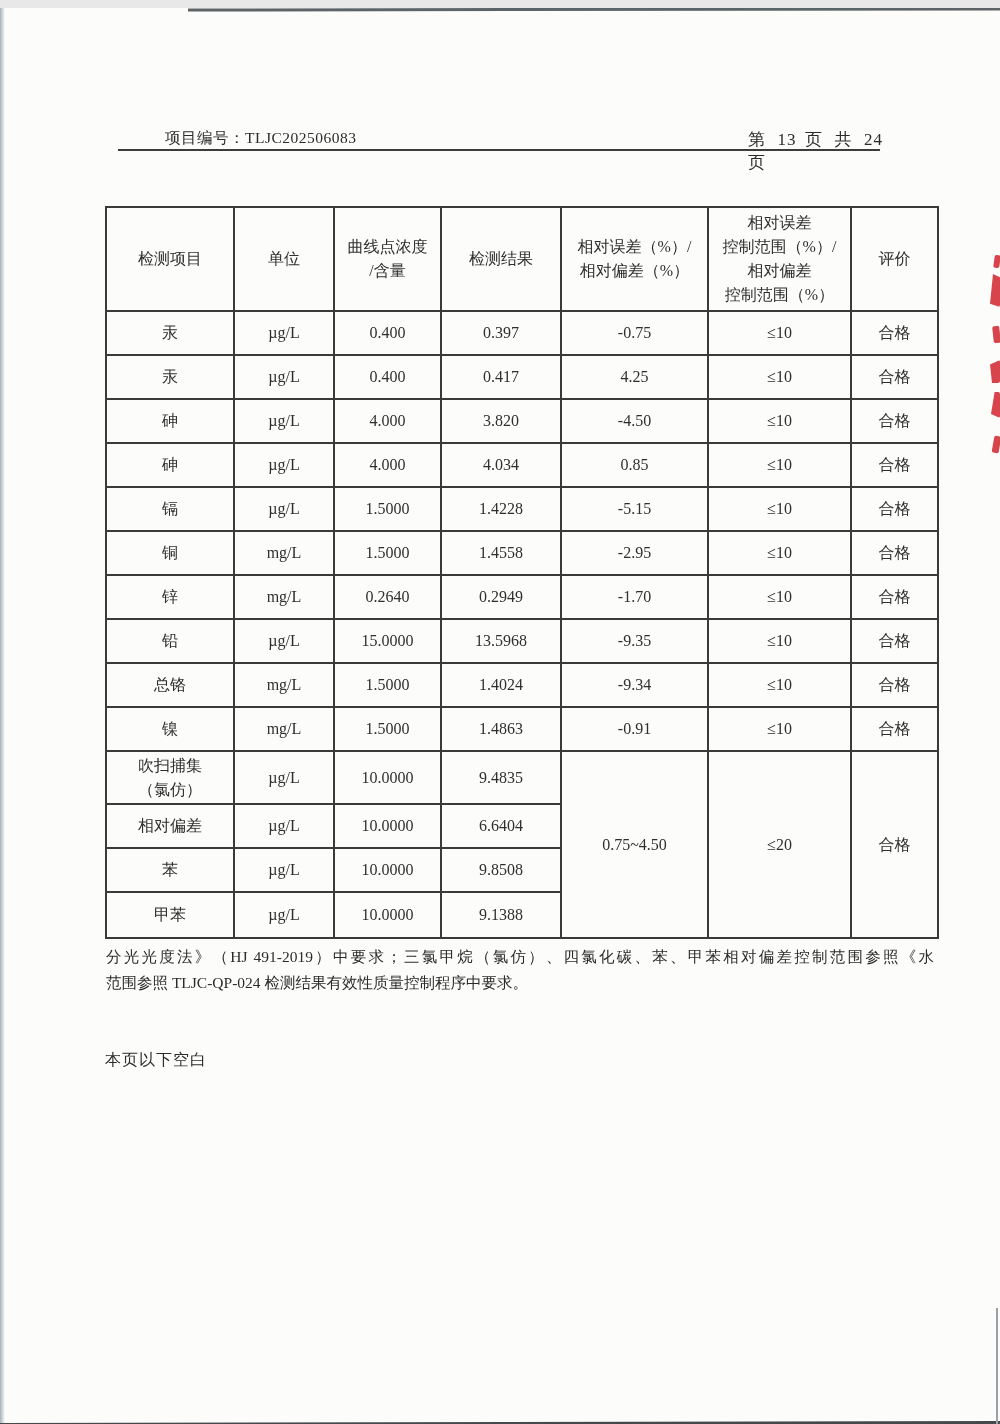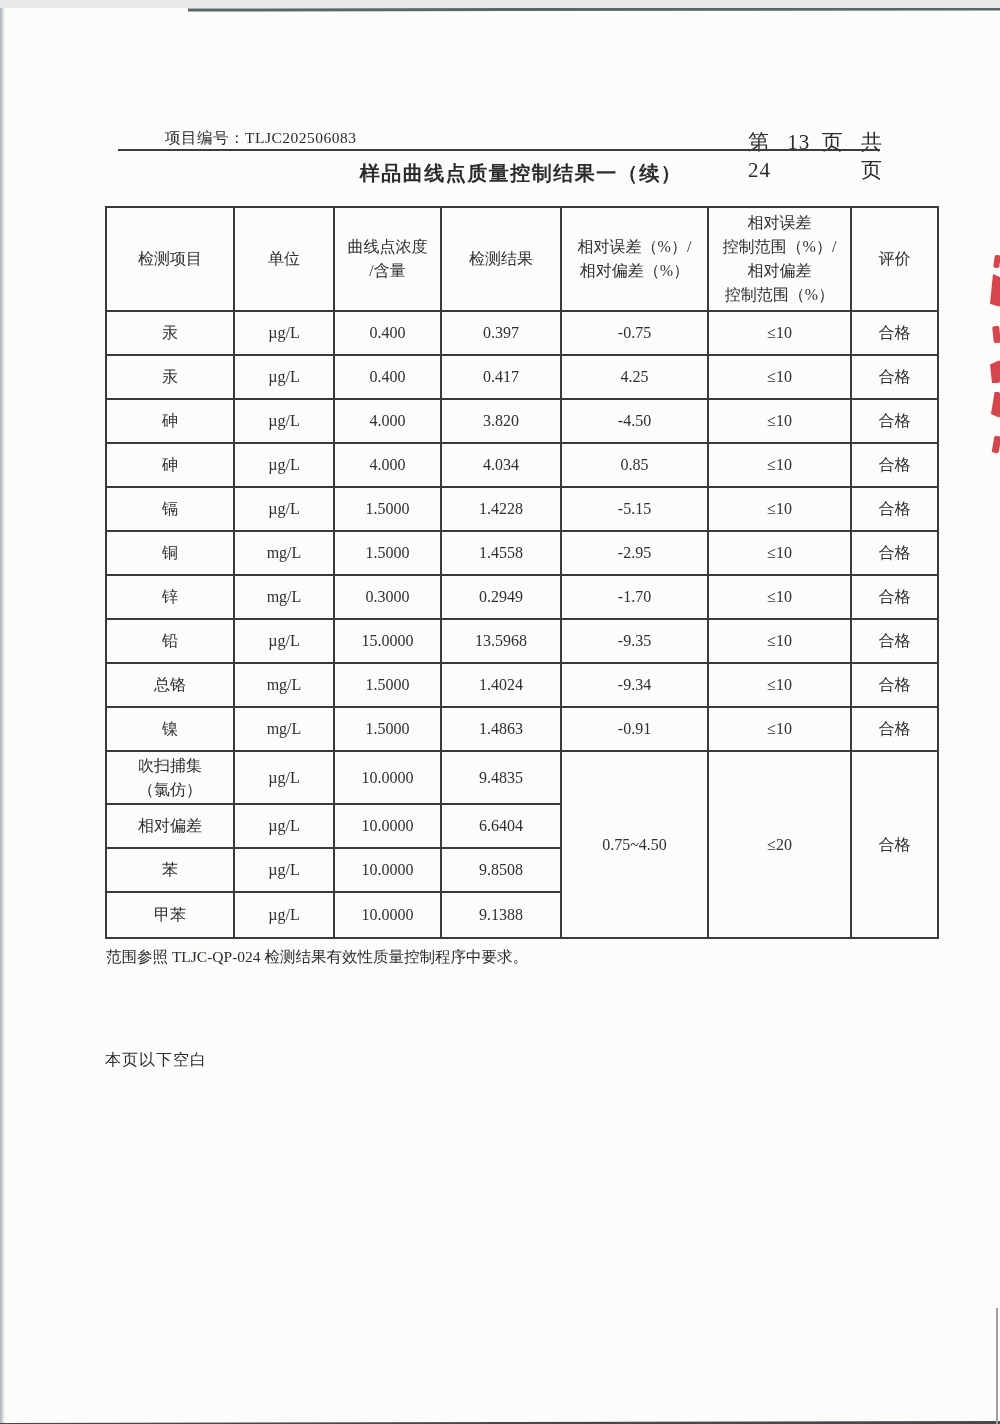--- a/index.html
+++ b/index.html
@@ -16,21 +16,21 @@
   .edge-left{position:absolute;left:0;top:0;width:5px;height:1424px;
     background:linear-gradient(to right,#a7b0b6,rgba(250,250,250,0));}
   .edge-top{position:absolute;left:188px;top:0;width:812px;height:3px;
     background:#5d6468;transform:rotate(-0.08deg);}
   .edge-bottom{position:absolute;left:0;top:1414px;width:1000px;height:4px;
     background:#45494c;transform:rotate(-0.12deg);}
   .edge-right{position:absolute;left:996px;top:1300px;width:2px;height:120px;background:#9aa2a8;}
 
   
   .project{position:absolute;left:165px;top:120px;font-size:15.5px;letter-spacing:0.5px;}
-  .pageno{position:absolute;left:748px;top:120px;width:135px;font-size:21px;
+  .pageno{position:absolute;left:748px;top:120px;width:135px;font-size:17px;
     text-align:justify;text-align-last:justify;letter-spacing:1px;}
   .header-rule{position:absolute;left:118px;top:141px;width:762px;height:2px;background:#3c3c3c;}
   .doc-title{position:absolute;left:105px;top:152px;width:832px;text-align:center;
     font-size:20px;font-weight:bold;letter-spacing:1.5px;}
 
   
   table.qc{
     position:absolute;left:105px;top:198px;width:832px;
     border-collapse:collapse;table-layout:fixed;
     font-size:16px;color:#2f2f2f;
@@ -68,21 +68,20 @@
 <div class="screen">
 
   <div class="edge-left"></div>
   <div class="edge-top"></div>
   <div class="edge-bottom"></div>
   <div class="edge-right"></div>
 
   <div class="project"><span>项目编号：</span><span>TLJC202506083</span></div>
   <div class="pageno">第 13 页 共 24 页</div>
   <div class="header-rule"></div>
-  <div class="doc-title">样品曲线点质量控制结果一（续）</div>
 
   <table class="qc">
     <colgroup>
       <col style="width:128px">
         <col style="width:100px">
         <col style="width:107px">
       <col style="width:120px">
         <col style="width:147px">
         <col style="width:143px">
       <col style="width:87px">
@@ -152,21 +151,21 @@
       <td>mg/L</td>
       <td>1.5000</td>
       <td>1.4558</td>
       <td>-2.95</td>
       <td>≤10</td>
       <td>合格</td>
     </tr>
     <tr class="r-std">
       <td>锌</td>
       <td>mg/L</td>
-      <td>0.3000</td>
+      <td>0.2640</td>
       <td>0.2949</td>
       <td>-1.70</td>
       <td>≤10</td>
       <td>合格</td>
     </tr>
     <tr class="r-std">
       <td>铅</td>
       <td>µg/L</td>
       <td>15.0000</td>
       <td>13.5968</td>
@@ -217,20 +216,21 @@
     <tr class="r-last">
       <td>甲苯</td>
       <td>µg/L</td>
       <td>10.0000</td>
       <td>9.1388</td>
     </tr>
   </tbody>
     </table>
 
   <div class="notes">
+    <div class="note-line">分光光度法》（HJ 491-2019）中要求；三氯甲烷（氯仿）、四氯化碳、苯、甲苯相对偏差控制范围参照《水</div>
     <div class="note-line last">范围参照 TLJC-QP-024 检测结果有效性质量控制程序中要求。</div>
   </div>
 
   <div class="blank-note">本页以下空白</div>
 
   <div class="frag f1"></div>
   <div class="frag f2"></div>
   <div class="frag f3"></div>
   <div class="frag f4"></div>
   <div class="frag f5"></div>

